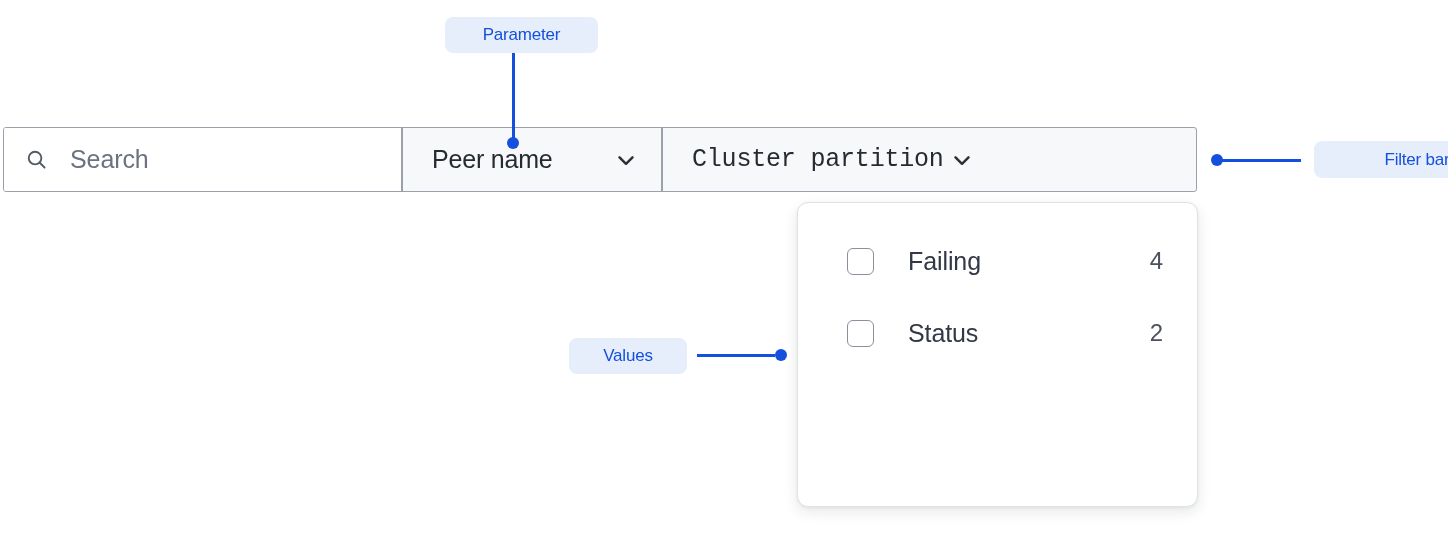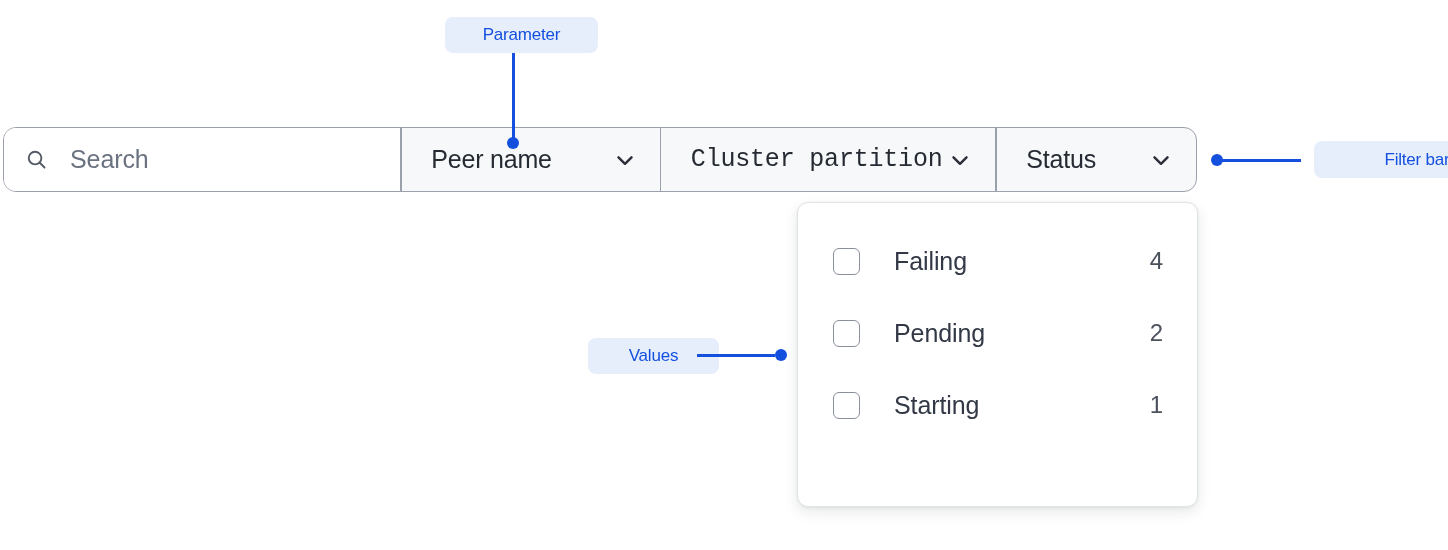--- a/index.html
+++ b/index.html
@@ -24,21 +24,21 @@
 
   
   .filter-bar {
     position: absolute;
     left: 3px;
     top: 127px;
     width: 1194px;
     height: 65px;
     box-sizing: border-box;
     border: 1.6px solid #9ba1ab;
-    border-radius: 13px;
+    border-radius: 3px;
     background: #f7f8f9;
     display: flex;
     align-items: stretch;
     overflow: hidden;
   }
   .seg {
     display: flex;
     align-items: center;
     box-sizing: border-box;
     position: relative;
@@ -95,21 +95,21 @@
     position: absolute;
     left: 797px;
     top: 202px;
     width: 401px;
     height: 305px;
     box-sizing: border-box;
     background: #ffffff;
     border: 1.4px solid #dfe2e7;
     border-radius: 11px;
     box-shadow: 0 5px 14px rgba(24,28,36,0.10), 0 1px 3px rgba(24,28,36,0.06);
-    padding: 22px 34px 22px 35px;
+    padding: 22px 34px 22px 49px;
   }
   .opt-row {
     height: 72px;
     display: flex;
     align-items: center;
   }
   .checkbox {
     width: 27px;
     height: 27px;
     box-sizing: border-box;
@@ -144,23 +144,23 @@
     white-space: nowrap;
     margin-left: 8px;
   }
   .badge-parameter {
     left: 437px;
     top: 17px;
     width: 153px;
     height: 36px;
   }
   .badge-values {
-    left: 580px;
+    left: 561px;
     top: 338px;
-    width: 131px;
+    width: 118px;
     height: 36px;
   }
   .badge-filterbar {
     left: 1306px;
     top: 141px;
     width: 140px;
     height: 37px;
     padding-left: 33px;
   }
   .conn {
@@ -212,48 +212,37 @@
       </svg>
     </div>
 
     <div class="seg seg-param seg-cluster">
       <span class="param-label">Cluster partition</span>
       <svg class="chev" viewBox="0 0 24 24" fill="none">
         <path d="M6 9.5 L12 15.5 L18 9.5" stroke="#2c313a" stroke-width="2.3" stroke-linecap="round" stroke-linejoin="round"></path>
       </svg>
     </div>
 
-    <div class="seg seg-param seg-status">
-      <span class="param-label">Status</span>
-      <svg class="chev" viewBox="0 0 24 24" fill="none">
-        <path d="M6 9.5 L12 15.5 L18 9.5" stroke="#2c313a" stroke-width="2.3" stroke-linecap="round" stroke-linejoin="round"></path>
-      </svg>
-    </div>
 
   </div>
 
   <div class="dropdown">
 
     <div class="opt-row">
       <span class="checkbox"></span>
       <span class="opt-label">Failing</span>
       <span class="opt-count">4</span>
     </div>
 
     <div class="opt-row">
       <span class="checkbox"></span>
-      <span class="opt-label">Pending</span>
+      <span class="opt-label">Status</span>
       <span class="opt-count">2</span>
     </div>
 
-    <div class="opt-row">
-      <span class="checkbox"></span>
-      <span class="opt-label">Starting</span>
-      <span class="opt-count">1</span>
-    </div>
 
 
   </div>
 
   <div class="badge badge-parameter">Parameter</div>
   <div class="conn conn-v conn-param-line"></div>
   <div class="dot dot-param"></div>
 
   <div class="badge badge-values">Values</div>
   <div class="conn conn-h conn-values-line"></div>

